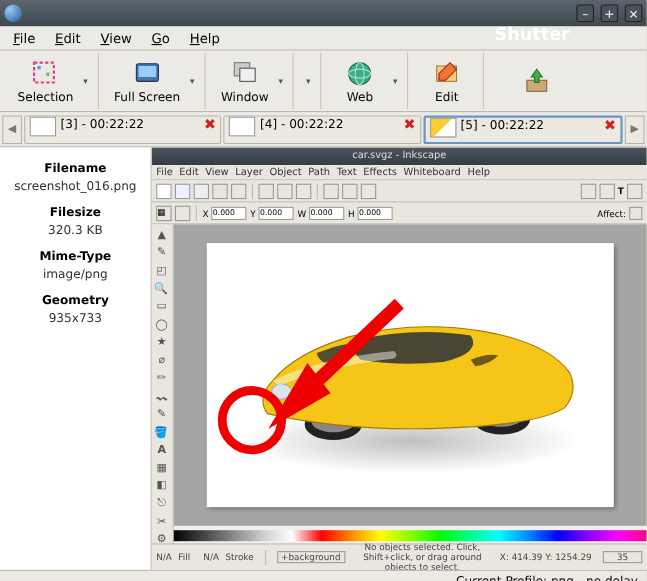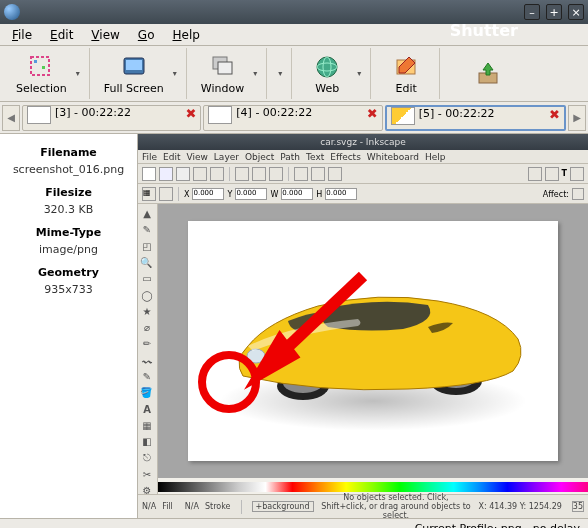--- a/index.html
+++ b/index.html
@@ -281,20 +281,20 @@
     <div class="palette"></div>
     <div class="ink-status">
       <span>N/A</span>
         <span>Fill</span>
         <span style="margin-left:6px">N/A</span>
         <span>Stroke</span>
       <span style="width:1px;height:14px;background:#bbb;margin:0 4px"></span>
       <span style="border:1px solid #999;padding:0 3px">+background</span>
       <span style="flex:1;text-align:center">No objects selected. Click, Shift+click, or drag around objects to select.</span>
       <span>X: 414.39  Y: 1254.29</span>
-      <span style="border:1px solid #999;padding:0 0;margin-left:4px">35</span>
+      <span style="border:1px solid #999;padding:0 12px;margin-left:4px">35</span>
     </div>
   </div>
 </div>
 
 <div class="statusbar">
   <span>Current Profile: png - no delay</span>
 </div>
 
 </body></html>

